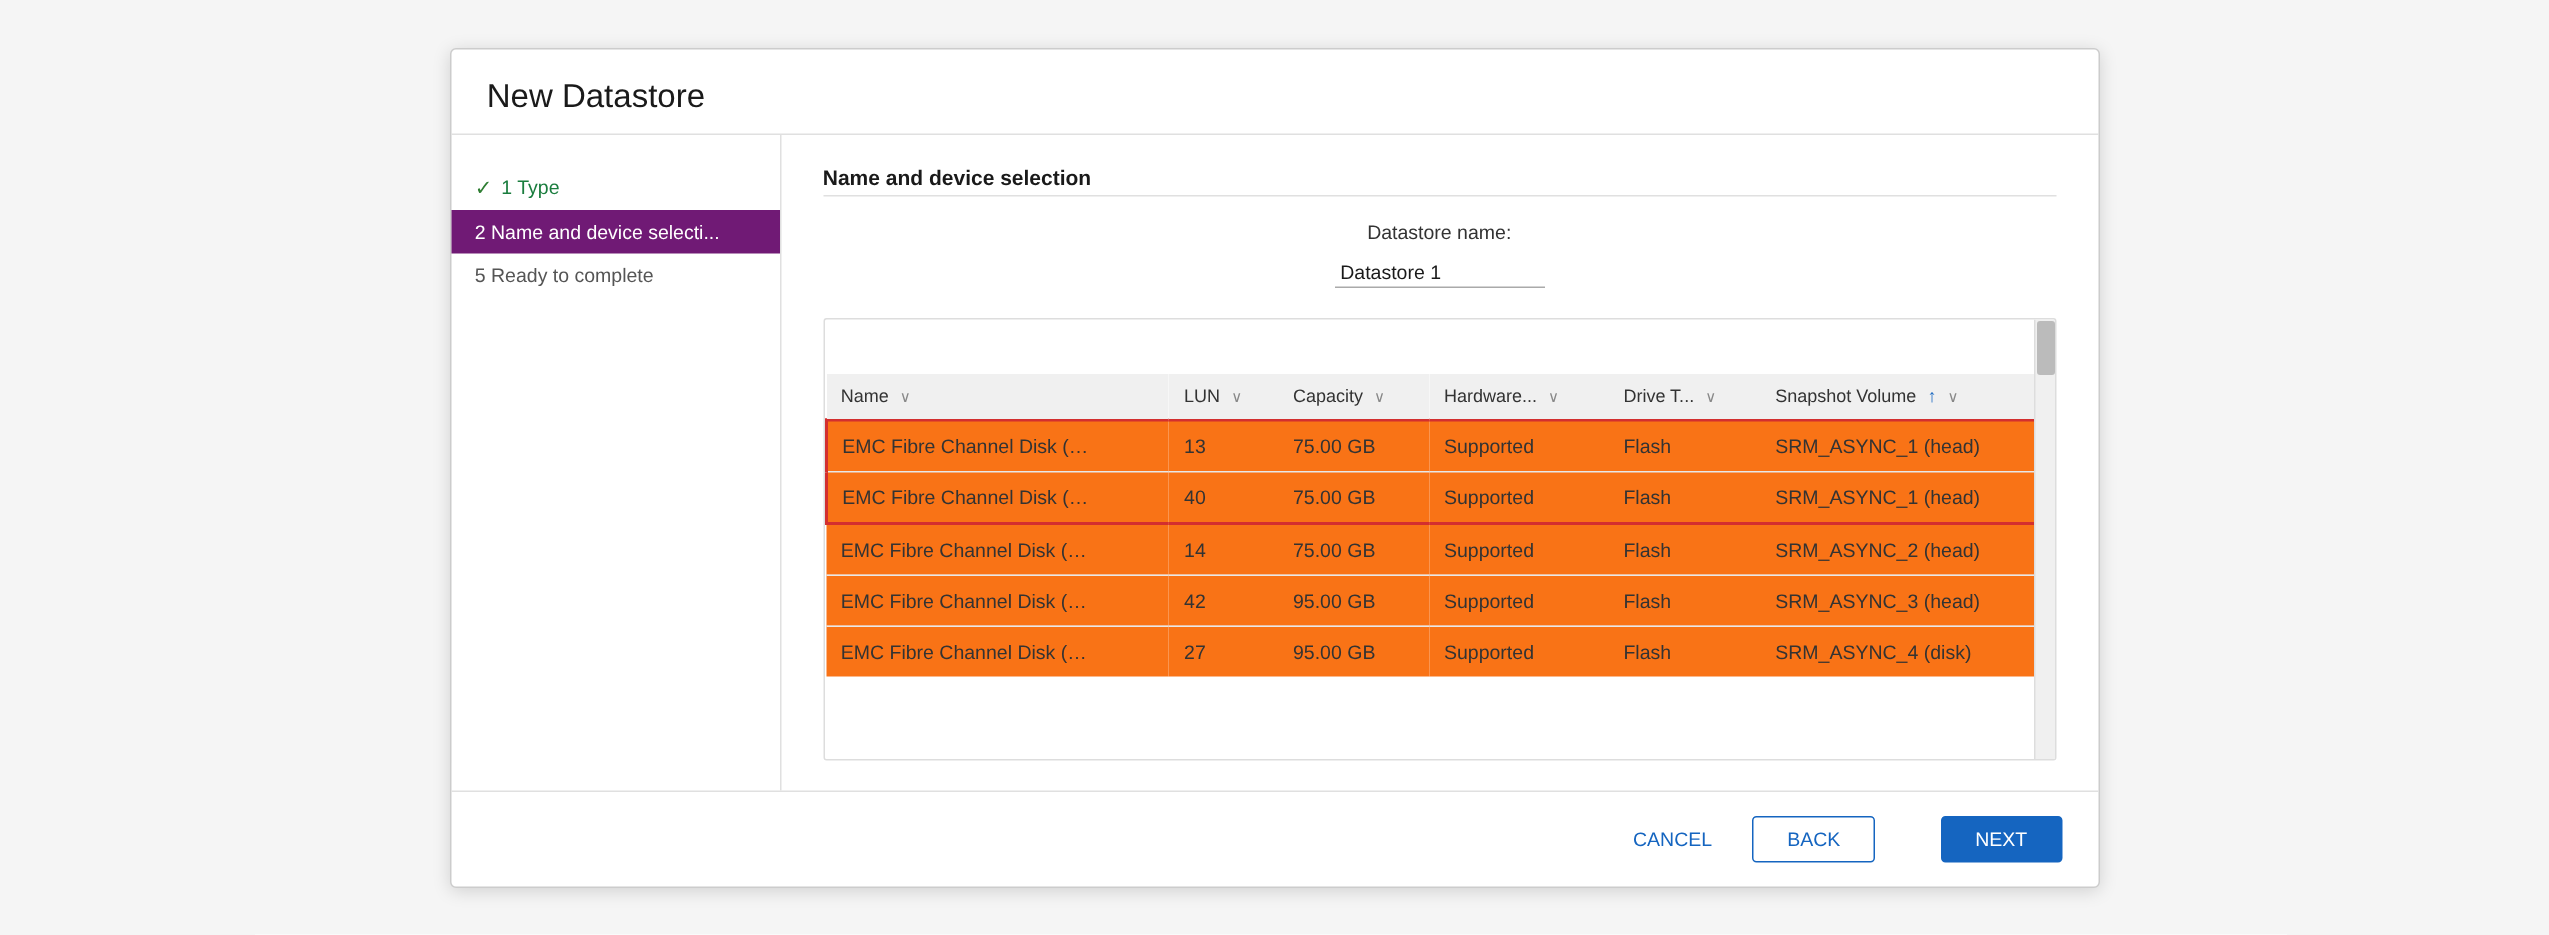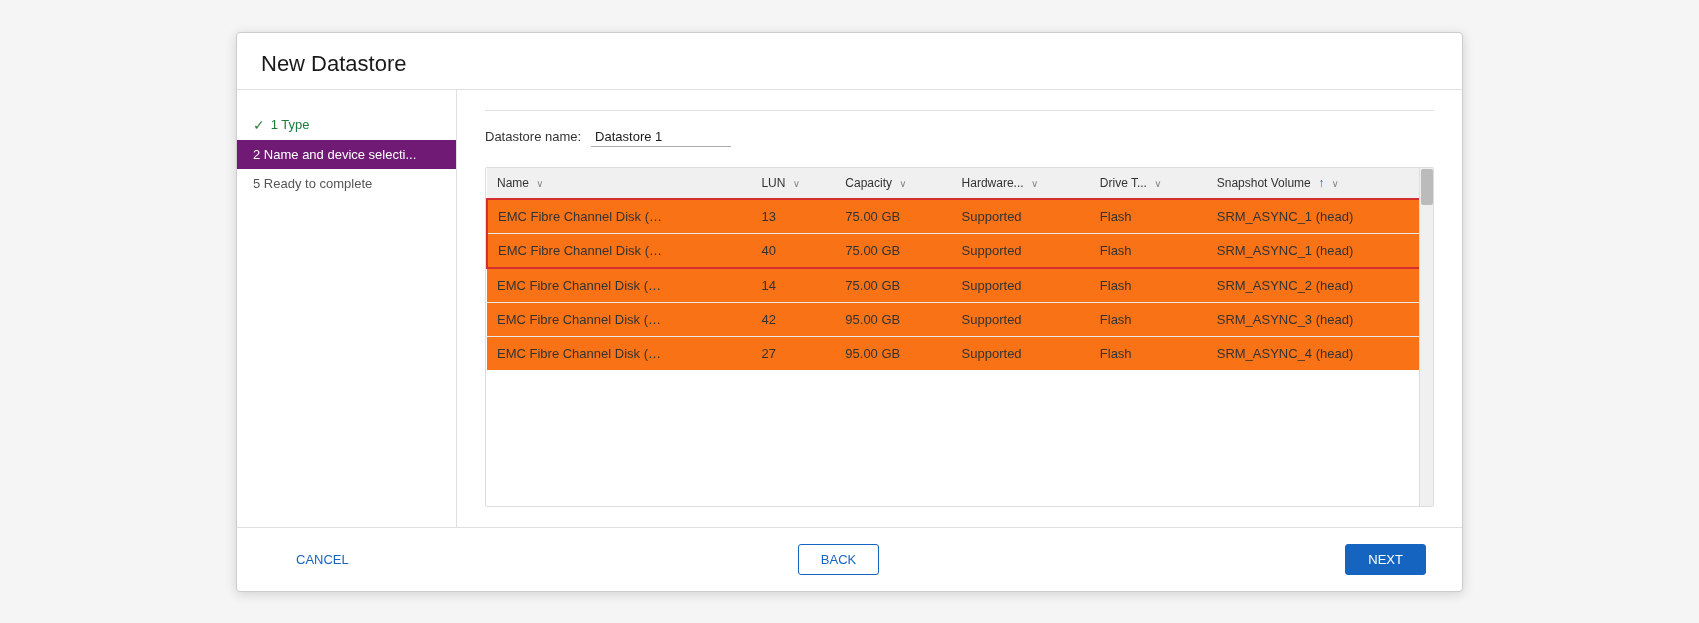--- a/index.html
+++ b/index.html
@@ -9,21 +9,21 @@
       background: #f5f5f5;
       display: flex;
       align-items: center;
       justify-content: center;
       min-height: 100vh;
     }
     .dialog {
       background: #fff;
       border: 1px solid #ccc;
       border-radius: 4px;
-      width: 1227px;
+      width: 1100px;
       min-height: 560px;
       display: flex;
       flex-direction: column;
       box-shadow: 0 2px 12px rgba(0,0,0,0.15);
     }
     .dialog-header {
       padding: 18px 24px 12px 24px;
       border-bottom: 1px solid #e0e0e0;
     }
     .dialog-title {
@@ -82,20 +82,21 @@
     .divider {
       border: none;
       border-top: 1px solid #e0e0e0;
       margin-bottom: 16px;
     }
     .datastore-name-row {
       display: flex;
       align-items: center;
       gap: 10px;
       margin-bottom: 20px;
+      flex-direction: column;
     }
     .datastore-name-label {
       font-size: 13px;
       color: #333;
     }
     .datastore-name-input {
       border: none;
       border-bottom: 1px solid #aaa;
       outline: none;
       font-size: 13px;
@@ -108,20 +109,21 @@
       border: 1px solid #ddd;
       border-radius: 2px;
       overflow: hidden;
       flex: 1;
       display: flex;
       flex-direction: column;
     }
     table {
       width: 100%;
       border-collapse: collapse;
+      margin-top: 36px;
     }
     thead th {
       background: #f0f0f0;
       border-bottom: 1px solid #ddd;
       padding: 8px 10px;
       text-align: left;
       font-weight: 500;
       color: #333;
       font-size: 12px;
       white-space: nowrap;
@@ -142,25 +144,25 @@
     tbody tr:last-child {
       border-bottom: none;
     }
     tbody td {
       padding: 9px 10px;
       color: #333;
       font-size: 13px;
     }
     .dialog-footer {
       display: flex;
-      justify-content: space-between;
+      justify-content: flex-end;
       align-items: center;
-      padding: 16px 36px;
+      padding: 16px 24px;
       border-top: 1px solid #e0e0e0;
-      gap: 27px;
+      gap: 4px;
     }
     .btn {
       padding: 7px 22px;
       border-radius: 3px;
       font-size: 13px;
       font-weight: 500;
       cursor: pointer;
       border: 1px solid transparent;
     }
     .btn-cancel {
@@ -201,20 +203,21 @@
       </div>
       <div class="sidebar-item active">
         <span>2 Name and device selecti...</span>
       </div>
       <div class="sidebar-item">
         <span>5 Ready to complete</span>
       </div>
     </div>
 
     <div class="main-content">
+      <div class="section-title">Name and device selection</div>
       <hr class="divider">
 
       <div class="datastore-name-row">
         <span class="datastore-name-label">Datastore name:</span>
         <input class="datastore-name-input" type="text" value="Datastore 1" style="">
       </div>
 
       <div class="table-wrapper">
         <div style="overflow:auto; flex:1; position:relative;">
           <table>
@@ -280,21 +283,21 @@
                 <td>Supported</td>
                 <td>Flash</td>
                 <td>SRM_ASYNC_3 (head)</td>
               </tr>
               <tr class="normal">
                 <td>EMC Fibre Channel Disk (…</td>
                 <td>27</td>
                 <td>95.00 GB</td>
                 <td>Supported</td>
                 <td>Flash</td>
-                <td>SRM_ASYNC_4 (head)</td>
+                <td>SRM_ASYNC_4 (disk)</td>
               </tr>
             </tbody>
           </table>
 
           <div style="position:absolute; right:0; top:0; bottom:0; width:14px; background:#f0f0f0; border-left:1px solid #ddd;">
             <div style="width:12px; height:36px; background:#bbb; border-radius:2px; margin:1px;"></div>
           </div>
         </div>
       </div>
     </div>

